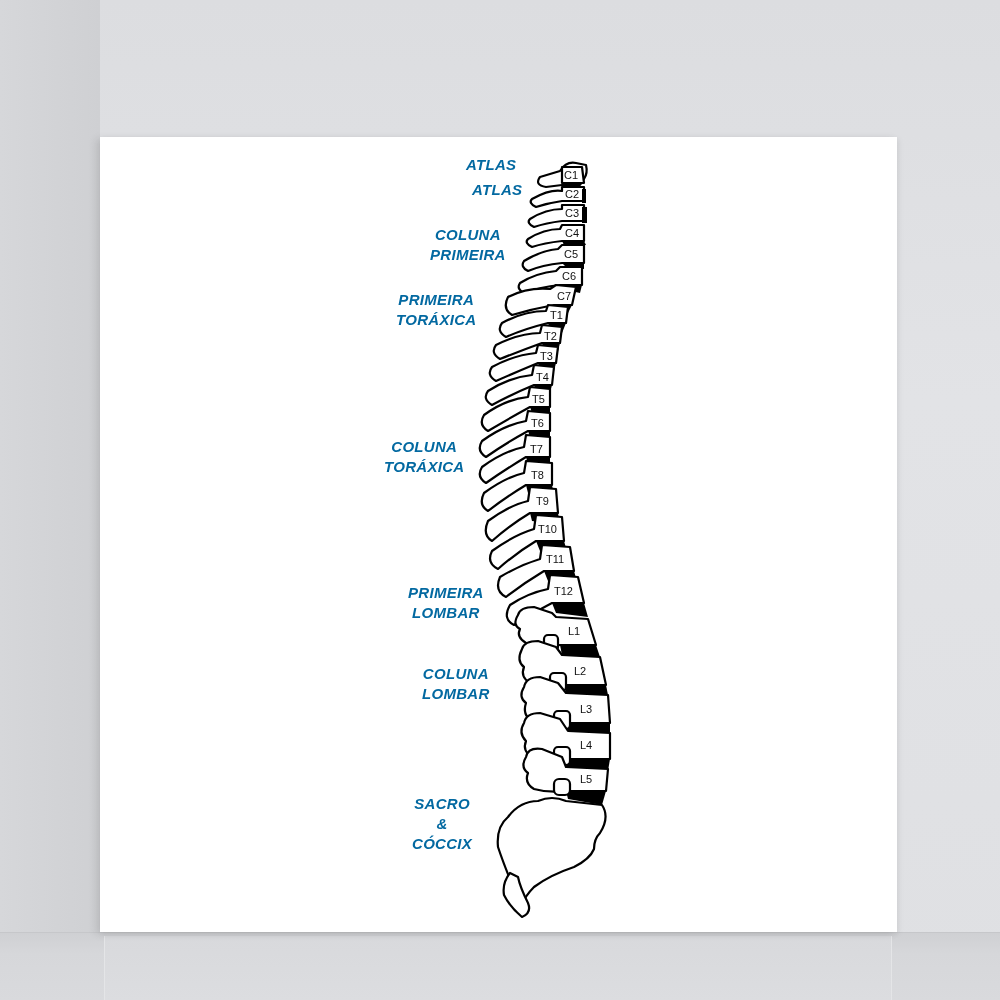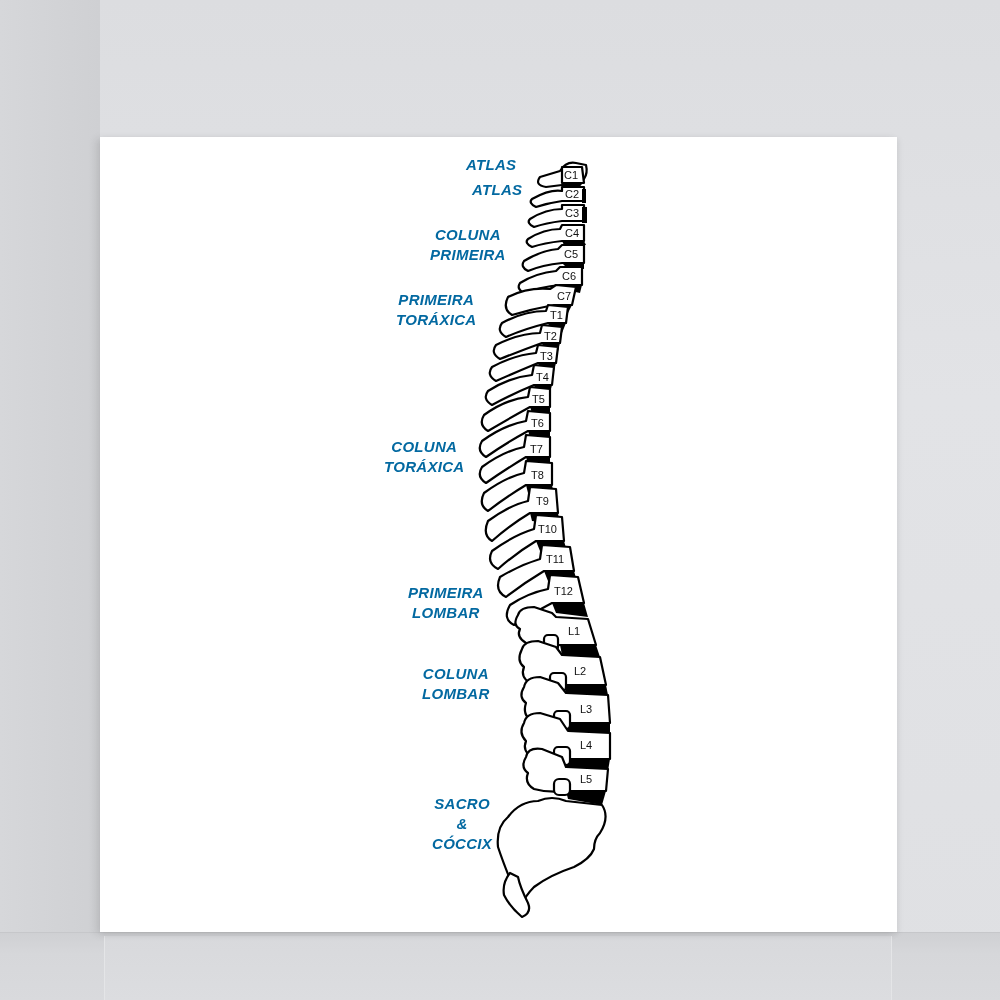--- a/index.html
+++ b/index.html
@@ -63,21 +63,21 @@
     <div>TORÁXICA</div>
   </div>
   <div class="label" style="left:308px; top:446px;">
     <div>PRIMEIRA</div>
     <div>LOMBAR</div>
   </div>
   <div class="label" style="left:322px; top:527px;">
     <div>COLUNA</div>
     <div>LOMBAR</div>
   </div>
-  <div class="label" style="left:312px; top:657px;margin-left:20px;">
+  <div class="label" style="left:312px; top:657px;">
     <div>SACRO</div>
     <div>&amp;</div>
     <div>CÓCCIX</div>
   </div>
 
   <svg class="diagram" viewBox="0 0 797 795" xmlns="http://www.w3.org/2000/svg">
     <g fill="#fff" stroke="#000" stroke-width="2.2" stroke-linejoin="round">
 
       <g>
         <path d="M440,40 L460,34 Q466,24 476,26 L486,28 Q488,36 484,42 L480,48 L462,48 L446,50 Q434,48 440,40 Z"></path>

